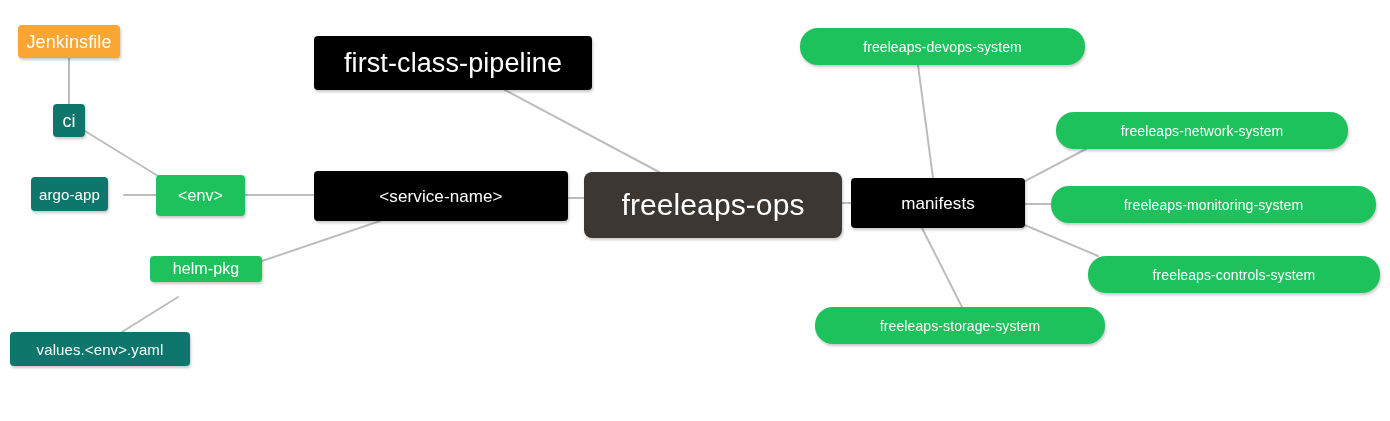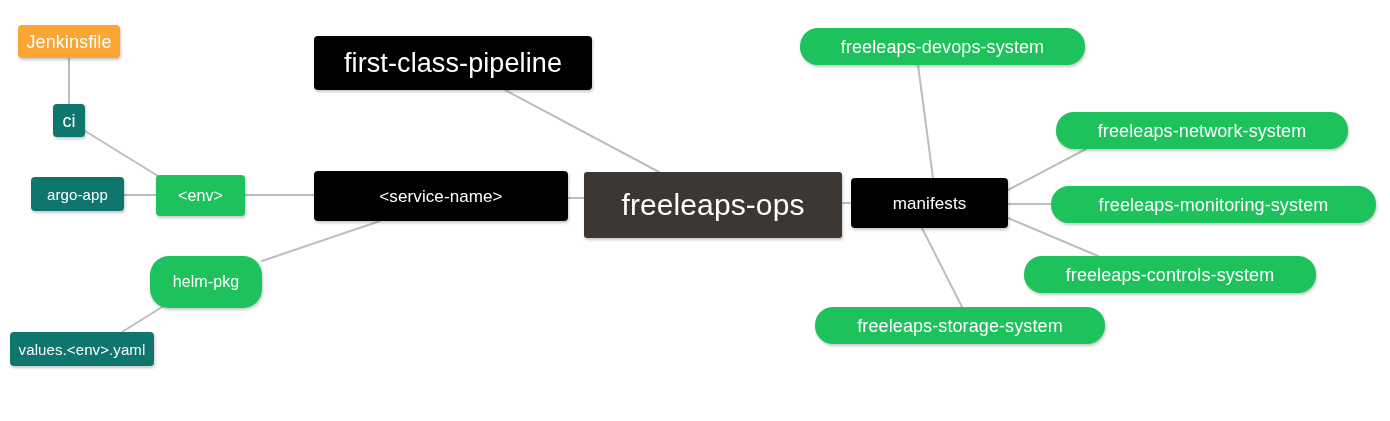--- a/index.html
+++ b/index.html
@@ -35,32 +35,32 @@
     justify-content: center;
     color: #ffffff;
     white-space: nowrap;
     border-radius: 4px;
     box-shadow: 1px 2px 3px rgba(0,0,0,0.22);
     line-height: 1;
     letter-spacing: 0.1px;
   }
   .node.root {
     background: #3c3733;
-    border-radius: 3px;
+    border-radius: 8px;
   }
   .node.blue   { background: #000000; }
   .node.green  { background: #1ec25c; }
   .node.orange { background: #faa634; }
   .node.red    { background: #0f766e; }
 
   .sz-root  { font-size: 30px; }
   .sz-xl    { font-size: 27px; }
   .sz-lg    { font-size: 17px; }
   .sz-md    { font-size: 16px; }
-  .sz-sm    { font-size: 18px; border-radius: 18px; }
+  .sz-sm    { font-size: 14px; border-radius: 18px; }
   .sz-xs    { font-size: 15px; }
   .sz-xxs   { font-size: 18px; }
 </style>
 </head>
 <body>
 
 <div id="canvas">
   <svg id="edges" viewBox="0 0 1390 421" width="1390" height="421" xmlns="http://www.w3.org/2000/svg">
       <line x1="69" y1="58" x2="69" y2="104" stroke="#bdbdbd" stroke-width="2" stroke-linecap="round"></line>
       <line x1="85" y1="131" x2="158" y2="176" stroke="#bdbdbd" stroke-width="2" stroke-linecap="round"></line>
@@ -73,27 +73,27 @@
       <line x1="842" y1="203" x2="851" y2="203" stroke="#bdbdbd" stroke-width="2" stroke-linecap="round"></line>
       <line x1="933" y1="178" x2="918" y2="65" stroke="#bdbdbd" stroke-width="2" stroke-linecap="round"></line>
       <line x1="1008" y1="190" x2="1086" y2="149" stroke="#bdbdbd" stroke-width="2" stroke-linecap="round"></line>
       <line x1="1008" y1="204" x2="1051" y2="204" stroke="#bdbdbd" stroke-width="2" stroke-linecap="round"></line>
       <line x1="1008" y1="218" x2="1098" y2="256" stroke="#bdbdbd" stroke-width="2" stroke-linecap="round"></line>
       <line x1="922" y1="228" x2="962" y2="307" stroke="#bdbdbd" stroke-width="2" stroke-linecap="round"></line>
     </svg>
   <div id="node-layer">
       <div class="node orange sz-xxs" style="left: 18px; top: 25px; width: 102px; height: 33px;">Jenkinsfile</div>
       <div class="node red sz-xxs" style="left: 53px; top: 104px; width: 32px; height: 33px;">ci</div>
-      <div class="node red sz-xs" style="left: 31px; top: 177px; width: 93px; height: 34px;">argo-app</div>
+      <div class="node red sz-xs" style="left: 31px; top: 177px; width: 77px; height: 34px;">argo-app</div>
       <div class="node green sz-md" style="left: 156px; top: 175px; width: 89px; height: 41px;">&lt;env&gt;</div>
-      <div class="node red sz-xs" style="left: 10px; top: 332px; width: 144px; height: 34px;">values.&lt;env&gt;.yaml</div>
-      <div class="node green sz-md" style="left: 150px; top: 256px; width: 112px; height: 52px; border-radius: 19px;">helm-pkg</div>
+      <div class="node red sz-xs" style="left: 10px; top: 332px; width: 180px; height: 34px;">values.&lt;env&gt;.yaml</div>
+      <div class="node green sz-md" style="left: 150px; top: 256px; width: 112px; height: 26px;">helm-pkg</div>
       <div class="node blue sz-lg" style="left: 314px; top: 171px; width: 254px; height: 50px;">&lt;service-name&gt;</div>
       <div class="node blue sz-xl" style="left: 314px; top: 36px; width: 278px; height: 54px;">first-class-pipeline</div>
       <div class="node root sz-root" style="left: 584px; top: 172px; width: 258px; height: 66px;">freeleaps-ops</div>
-      <div class="node blue sz-lg" style="left: 851px; top: 178px; width: 157px; height: 50px;">manifests</div>
+      <div class="node blue sz-lg" style="left: 851px; top: 178px; width: 174px; height: 50px;">manifests</div>
       <div class="node green sz-sm" style="left: 800px; top: 28px; width: 285px; height: 37px;">freeleaps-devops-system</div>
       <div class="node green sz-sm" style="left: 1056px; top: 112px; width: 292px; height: 37px;">freeleaps-network-system</div>
       <div class="node green sz-sm" style="left: 1051px; top: 186px; width: 325px; height: 37px;">freeleaps-monitoring-system</div>
-      <div class="node green sz-sm" style="left: 1024px; top: 256px; width: 292px; height: 37px;">freeleaps-controls-system</div>
+      <div class="node green sz-sm" style="left: 1088px; top: 256px; width: 292px; height: 37px;">freeleaps-controls-system</div>
       <div class="node green sz-sm" style="left: 815px; top: 307px; width: 290px; height: 37px; text-align: right;">freeleaps-storage-system</div>
     </div>
 </div>
 
 </body></html>

